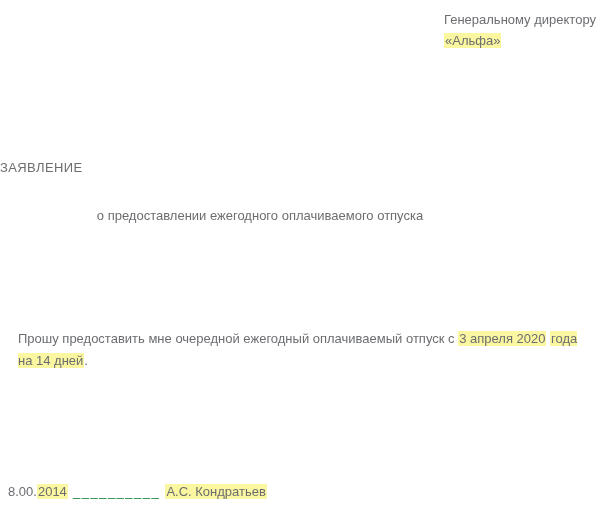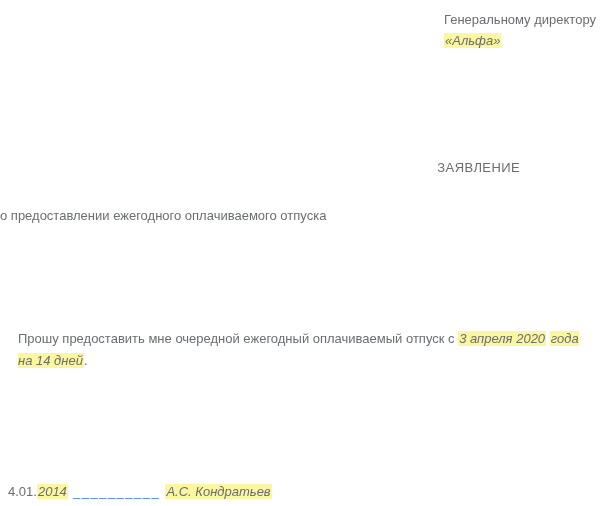--- a/index.html
+++ b/index.html
@@ -24,53 +24,52 @@
     position: absolute;
     left: 444px;
     top: 10px;
     width: 160px;
   }
   .recipient div {
     margin-bottom: 1px;
   }
   .hl {
     background: #fbf6a0;
-    font-style: italic;
     color: #6b6d70;
     padding: 0 1px;
   }
   .title {
     position: absolute;
     top: 158px;
     left: 0;
     width: 520px;
-    text-align: right;
+    text-align: left;
     letter-spacing: 0.4px;
   }
   .subtitle {
     position: absolute;
     top: 206px;
     left: 0;
     width: 520px;
-    text-align: left;
+    text-align: center;
   }
   .body-text {
     position: absolute;
     top: 328px;
     left: 18px;
     right: 20px;
     line-height: 1.7;
   }
   .footer {
     position: absolute;
     left: 8px;
     top: 482px;
   }
   .sig-line {
-    color: #3b82f6;
+    color: #15803d;
     letter-spacing: 1.5px;
   }
 </style>
 </head>
 <body>
 
 <div class="page">
 
   <div class="recipient">
     <div>Генеральному директору</div>
@@ -79,16 +78,16 @@
 
   <div class="title">ЗАЯВЛЕНИЕ</div>
 
   <div class="subtitle">о предоставлении ежегодного оплачиваемого отпуска</div>
 
   <div class="body-text">
     <span> Прошу предоставить мне очередной ежегодный оплачиваемый отпуск с </span><span class="hl">3 апреля 2020</span><span> </span><span class="hl">года на 14 дней</span><span>.</span>
   </div>
 
   <div class="footer">
-    <span>4.01.</span><span class="hl">2014</span><span class="sig-line">  __________  </span><span class="hl">А.С. Кондратьев</span>
+    <span>8.00.</span><span class="hl">2014</span><span class="sig-line">  __________  </span><span class="hl">А.С. Кондратьев</span>
   </div>
 
 </div>
 
 </body></html>

